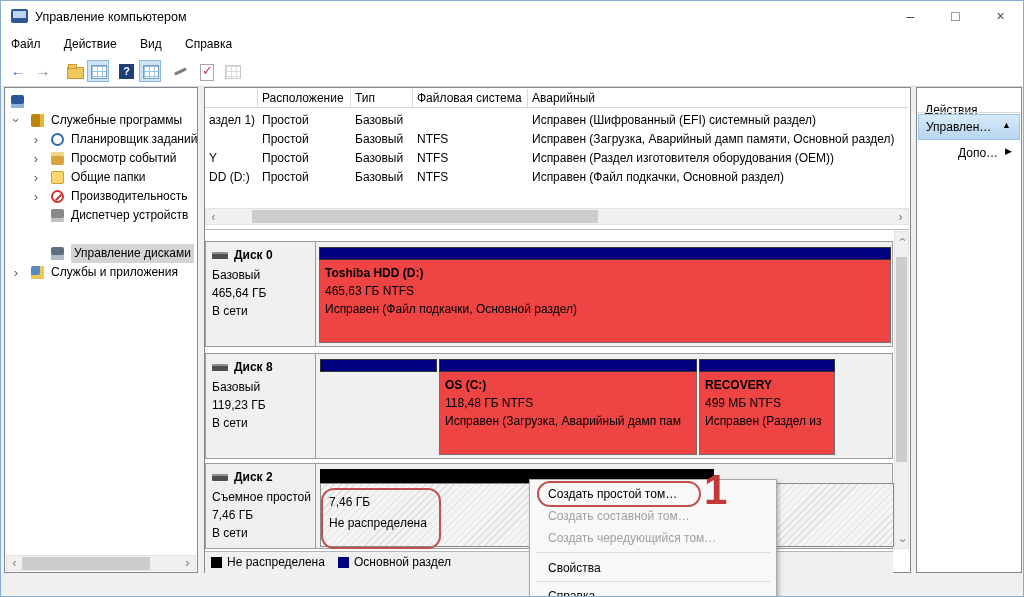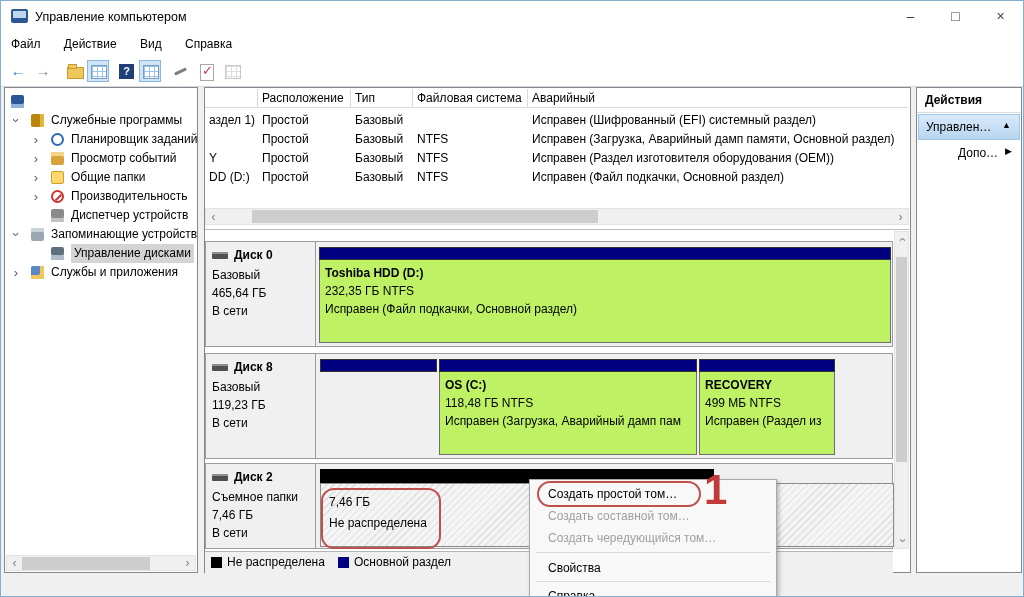--- a/index.html
+++ b/index.html
@@ -58,32 +58,32 @@
   .sbthumb{position:absolute;background:#cdcdcd}
   .sbarrow{position:absolute;color:#7a7a7a;font-size:12px;line-height:15px;text-align:center;width:15px;height:15px}
   
   .diskrow{position:absolute;border:1px solid #9c9c9c;background:#f0f0f0;box-sizing:border-box}
   .disklabel{position:absolute;left:0;top:0;bottom:0;width:110px;border-right:1px solid #9c9c9c;background:#f0f0f0;box-sizing:border-box}
   .dname{position:absolute;left:28px;top:6px;font-weight:bold}
   .dicon{position:absolute;left:6px;top:10px;width:16px;height:7px;background:#4f4f4f;border-radius:1px;box-shadow:inset 0 2px 0 #8f8f8f}
   .dline{position:absolute;left:6px;white-space:nowrap;overflow:hidden;max-width:100px}
   .vol{position:absolute;box-sizing:border-box}
   .volstrip{position:absolute;left:0;top:0;right:0;height:13px;background:#000080;border:1px solid #333;box-sizing:border-box}
-  .volbody{position:absolute;left:0;top:13px;right:0;bottom:0;background:#bef264;border:1px solid #6e6e6e;border-top:none;box-sizing:border-box;overflow:hidden}
+  .volbody{position:absolute;left:0;top:13px;right:0;bottom:0;background:#ef4444;border:1px solid #6e6e6e;border-top:none;box-sizing:border-box;overflow:hidden}
   .vtitle{position:absolute;left:5px;top:6px;font-weight:bold;white-space:nowrap}
   .vline2{position:absolute;left:5px;top:24px;white-space:nowrap}
   .vline3{position:absolute;left:5px;top:42px;white-space:nowrap}
   .hatch{background:repeating-linear-gradient(135deg,#f4f4f4 0 4px,#dedede 4px 5px)}
   .blackstrip{background:#000;border-color:#000}
   
   .legendbar{position:absolute;background:#f0f0f0;border-top:1px solid #b5b5b5}
   .sw{position:absolute;top:5px;width:11px;height:11px}
   .legtext{position:absolute;top:2px;line-height:16px}
   
-  .acthead{position:absolute;left:8px;top:5px;font-weight:bold}
+  .acthead{position:absolute;left:8px;top:15px;font-weight:normal}
   .actsel{position:absolute;left:1px;right:1px;top:26px;height:26px;background:linear-gradient(#d9eafa,#b7d5ef);border:1px solid #9ec6e8;box-sizing:border-box}
   .actrow2{position:absolute;left:1px;right:1px;top:54px;height:24px}
   
   .ctxmenu{position:absolute;left:528px;top:478px;width:248px;height:130px;background:#f8f8f8;border:1px solid #a8a8a8;box-shadow:2px 2px 4px rgba(0,0,0,.25);box-sizing:border-box}
   .mi{position:absolute;left:2px;right:2px;height:20px;line-height:20px;padding-left:16px}
   .mi.dis{color:#9f9f9f}
   .msep{position:absolute;left:6px;right:6px;height:1px;background:#dcdcdc}
   
   .redoval{position:absolute;border:2px solid #c0504d;border-radius:13px;pointer-events:none}
   .rednum{position:absolute;color:#c13a3a;font-weight:bold;font-size:42px;line-height:42px;pointer-events:none}
@@ -160,25 +160,20 @@
       <span class="tlabel" style="left:66px">Общие папки</span>
     </div>
     <div class="trow" style="top:99px">
       <span class="expander" style="left:26px">›</span>
       <span class="ticon i-perf" style="left:46px"></span>
       <span class="tlabel" style="left:66px">Производительность</span>
     </div>
     <div class="trow" style="top:118px">
       <span class="ticon i-devmgr" style="left:46px"></span>
       <span class="tlabel" style="left:66px">Диспетчер устройств</span>
-    </div>
-    <div class="trow" style="top:137px">
-      <span class="expander" style="left:6px"><span class="rot90">›</span></span>
-      <span class="ticon i-storage" style="left:26px"></span>
-      <span class="tlabel" style="left:46px">Запоминающие устройств</span>
     </div>
     <div class="trow" style="top:156px">
       <span class="ticon i-diskmgmt" style="left:46px"></span>
       <span class="tlabel sel" style="left:66px;padding:0 3px">Управление дисками</span>
     </div>
     <div class="trow" style="top:175px">
       <span class="expander" style="left:6px">›</span>
       <span class="ticon i-services" style="left:26px"></span>
       <span class="tlabel" style="left:46px">Службы и приложения</span>
     </div>
@@ -243,21 +238,21 @@
       <span class="dicon"></span>
       <span class="dname">Диск 0</span>
       <span class="dline" style="top:26px">Базовый</span>
       <span class="dline" style="top:44px">465,64 ГБ</span>
       <span class="dline" style="top:62px">В сети</span>
     </div>
     <div class="vol" style="left:113px;top:5px;width:572px;height:96px">
       <div class="volstrip"></div>
       <div class="volbody">
         <span class="vtitle">Toshiba HDD  (D:)</span>
-        <span class="vline2">232,35 ГБ NTFS</span>
+        <span class="vline2">465,63 ГБ NTFS</span>
         <span class="vline3">Исправен (Файл подкачки, Основной раздел)</span>
       </div>
     </div>
   </div>
 
   <div class="diskrow" style="left:204px;top:352px;width:688px;height:106px">
     <div class="disklabel">
       <span class="dicon"></span>
       <span class="dname">Диск 8</span>
       <span class="dline" style="top:26px">Базовый</span>
@@ -282,21 +277,21 @@
         <span class="vline2">499 МБ NTFS</span>
         <span class="vline3">Исправен (Раздел из</span>
       </div>
     </div>
   </div>
 
   <div class="diskrow" style="left:204px;top:462px;width:688px;height:86px">
     <div class="disklabel">
       <span class="dicon"></span>
       <span class="dname">Диск 2</span>
-      <span class="dline" style="top:26px">Съемное папки</span>
+      <span class="dline" style="top:26px">Съемное простой</span>
       <span class="dline" style="top:44px">7,46 ГБ</span>
       <span class="dline" style="top:62px">В сети</span>
     </div>
     <div class="vol hatch" style="left:114px;top:19px;width:574px;height:64px;border:1px solid #8a8a8a">
       <span class="abs" style="left:8px;top:11px">7,46 ГБ</span>
       <span class="abs" style="left:8px;top:32px">Не распределена</span>
     </div>
     <div class="volstrip blackstrip" style="left:114px;top:5px;width:394px;height:14px"></div>
   </div>
 

